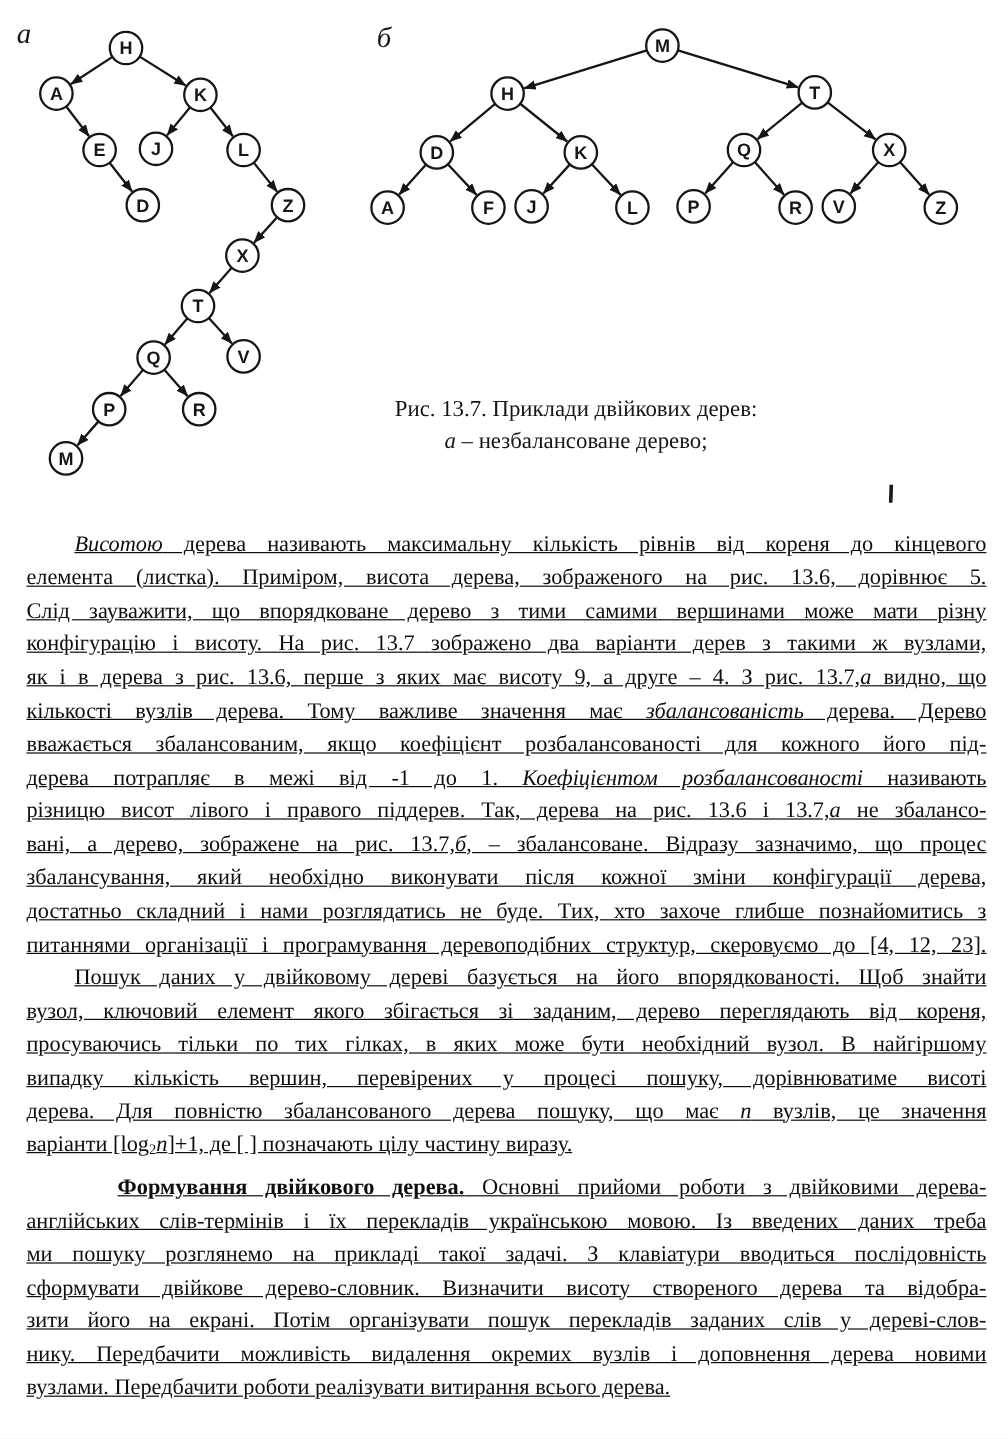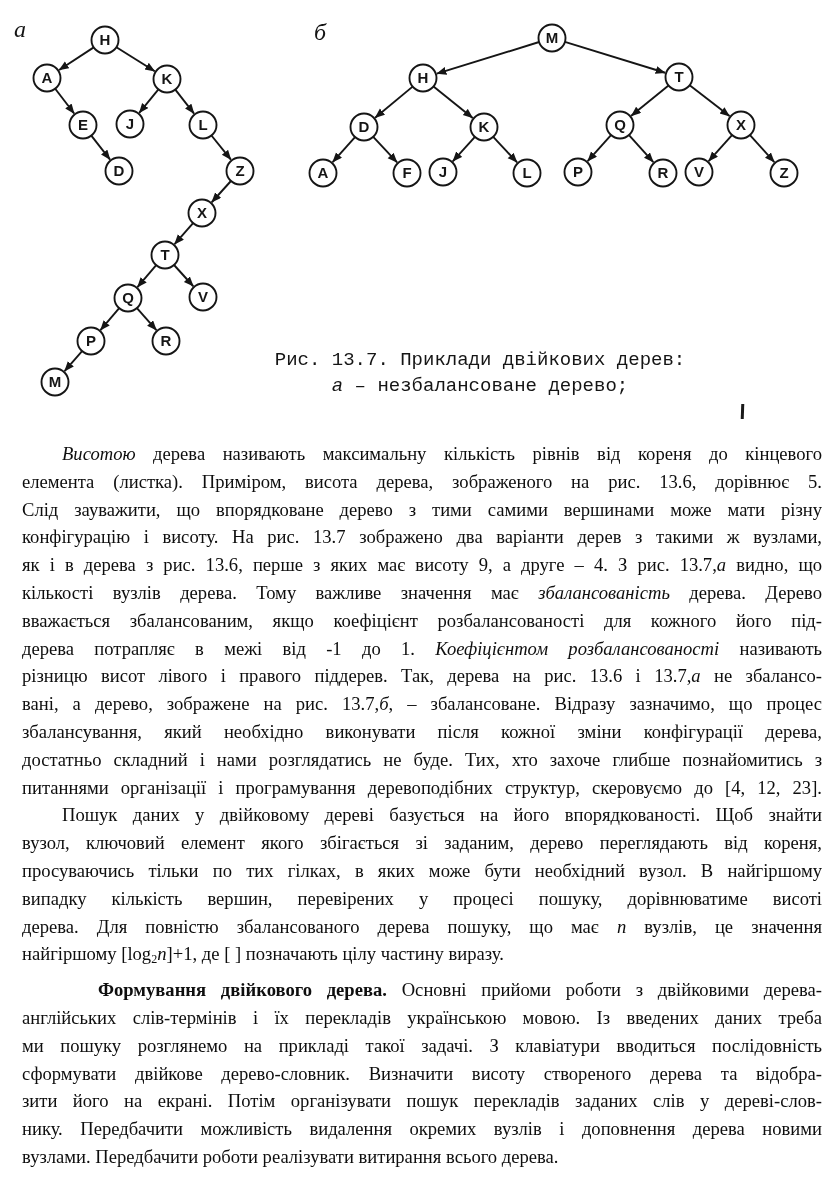--- a/index.html
+++ b/index.html
@@ -16,33 +16,33 @@
   #label-a{left:14px;top:16px;}
   #label-b{left:314px;top:19px;}
   .edge{stroke:#151515;stroke-width:1.9;}
   .node-circle{fill:#ffffff;stroke:#151515;stroke-width:1.9;}
   .node-text{
     font-family:"Liberation Sans",sans-serif;font-weight:bold;font-size:15px;
     fill:#151515;text-anchor:middle;
   }
   
   #caption{
-    position:absolute;left:240px;top:347px;width:480px;text-align:center;
-    font-family:Liberation Mono, monospace;font-size:19px;line-height:26px;color:#151515;
+    position:absolute;left:240px;top:329px;width:480px;text-align:center;
+    font-family:Liberation Serif, serif;font-size:19px;line-height:26px;color:#151515;
   }
   #stray-mark{
     position:absolute;left:741px;top:404px;width:3px;height:15px;background:#1a1a1a;
     transform:rotate(2deg);
   }
   
   #body-text{
     position:absolute;left:22px;top:440px;width:800px;
     font-family:"Liberation Serif",serif;font-size:18.6px;line-height:27.8px;color:#0e0e0e;
   }
-  .line{height:27.8px;}
+  .line{height:27.8px;text-decoration:underline;}
   .just{text-align:justify;text-align-last:justify;}
   .indent{text-indent:40px;}
   .para-gap{margin-top:8px;}
   .it{font-style:italic;}
   .bd{font-weight:bold;margin-left:36px;}
   .sb{font-size:0.65em;vertical-align:-0.25em;}
 </style>
 </head>
 <body>
 
@@ -233,21 +233,21 @@
         <div class="line just"><span>збалансування, який необхідно виконувати після кожної зміни конфігурації дерева,</span></div>
         <div class="line just"><span>достатньо складний і нами розглядатись не буде. Тих, хто захоче глибше познайомитись з</span></div>
         <div class="line just"><span>питаннями організації і програмування деревоподібних структур, скеровуємо до [4, 12, 23].</span></div>
       </div>
       <div class="para">
         <div class="line just indent"><span>Пошук даних у двійковому дереві базується на його впорядкованості. Щоб знайти</span></div>
         <div class="line just"><span>вузол, ключовий елемент якого збігається зі заданим, дерево переглядають від кореня,</span></div>
         <div class="line just"><span>просуваючись тільки по тих гілках, в яких може бути необхідний вузол. В найгіршому</span></div>
         <div class="line just"><span>випадку кількість вершин, перевірених у процесі пошуку, дорівнюватиме висоті</span></div>
         <div class="line just"><span>дерева. Для повністю збалансованого дерева пошуку, що має </span><span class="it">n</span><span> вузлів, це значення</span></div>
-        <div class="line"><span>найгіршому  [log</span><span class="sb">2</span><span class="it">n</span><span>]+1, де  [ ]  позначають цілу частину виразу.</span></div>
+        <div class="line"><span>варіанти  [log</span><span class="sb">2</span><span class="it">n</span><span>]+1, де  [ ]  позначають цілу частину виразу.</span></div>
       </div>
       <div class="para para-gap">
         <div class="line just indent"><span class="bd">Формування двійкового дерева.</span><span>  Основні прийоми роботи з двійковими дерева-</span></div>
         <div class="line just"><span>англійських слів-термінів і їх перекладів українською мовою. Із введених даних треба</span></div>
         <div class="line just"><span>ми пошуку розглянемо на прикладі такої задачі. З клавіатури вводиться послідовність</span></div>
         <div class="line just"><span>сформувати двійкове дерево-словник. Визначити висоту створеного дерева та відобра-</span></div>
         <div class="line just"><span>зити його на екрані. Потім організувати пошук перекладів заданих слів у дереві-слов-</span></div>
         <div class="line just"><span>нику. Передбачити можливість видалення окремих вузлів і доповнення дерева новими</span></div>
         <div class="line"><span>вузлами. Передбачити роботи реалізувати витирання всього дерева.</span></div>
       </div>

